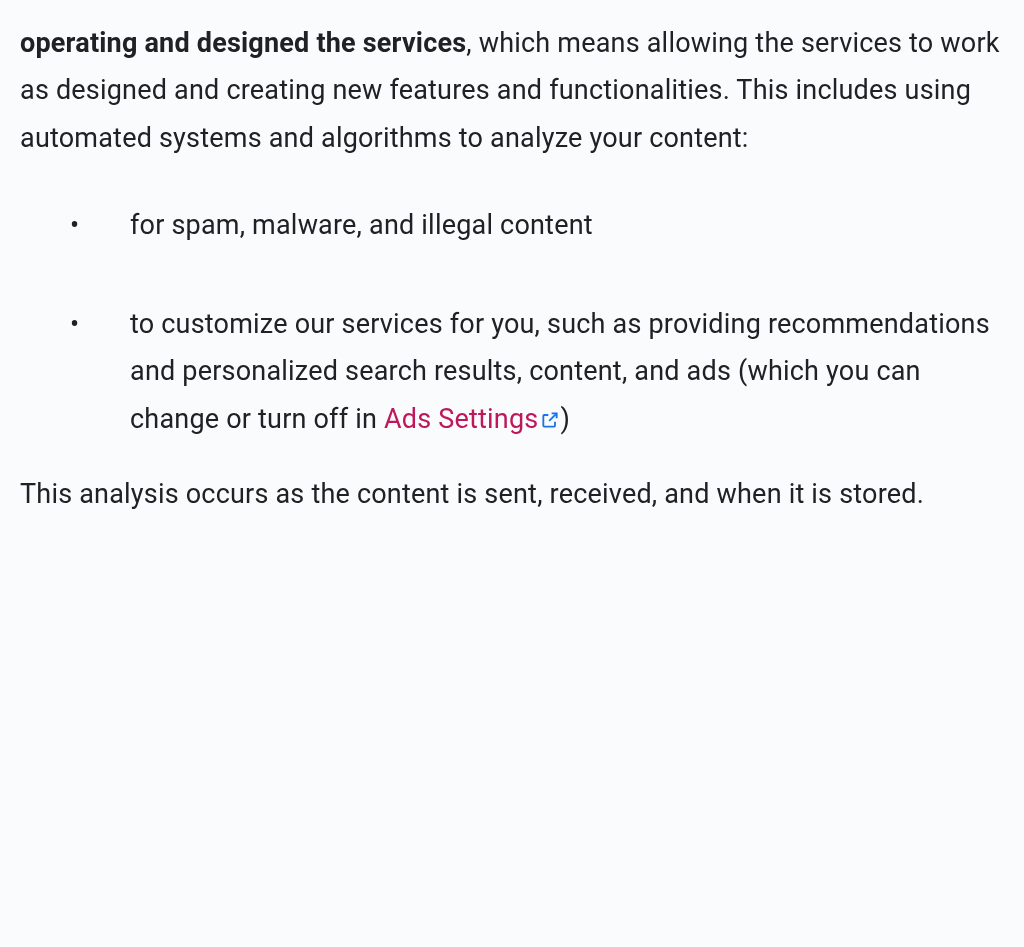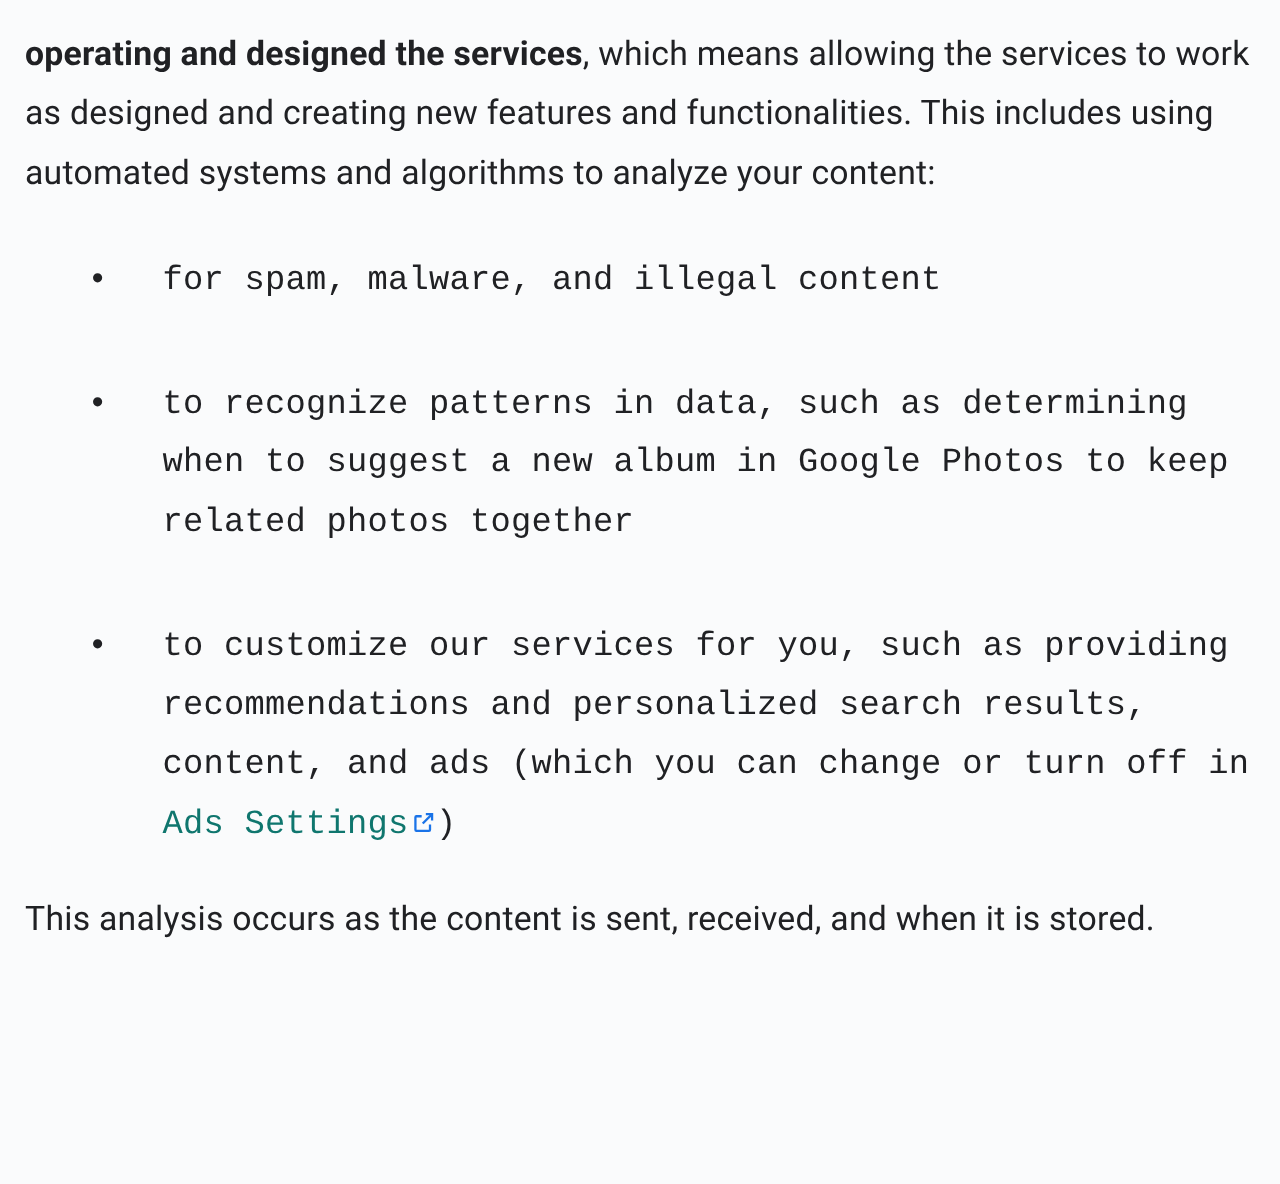--- a/index.html
+++ b/index.html
@@ -19,36 +19,35 @@
     }
     .bold {
       font-weight: 700;
     }
     .intro-paragraph {
       margin-bottom: 40px;
     }
     ul {
       list-style: none;
       padding-left: 40px;
-      font-family: Liberation Mono, monospace;
     }
     li {
       position: relative;
       padding-left: 70px;
       margin-bottom: 52px;
     }
     li::before {
       content: "•";
       position: absolute;
       left: 10px;
       top: 0;
       font-size: 27px;
     }
     .link {
-      color: #0f766e;
+      color: #be185d;
       text-decoration: none;
       cursor: pointer;
     }
     .external-icon {
       display: inline-block;
       font-size: 22px;
       vertical-align: baseline;
       margin-left: 2px;
     }
     .outro-paragraph {
@@ -60,23 +59,20 @@
 
 <p class="intro-paragraph">
   <span class="bold">operating and designed the services</span><span>, which means allowing the services to work as designed and creating new features and functionalities. This includes using automated systems and algorithms to analyze your content:</span>
 </p>
 
 <ul>
   <li>
     <span>for spam, malware, and illegal content</span>
   </li>
   <li>
-    <span>to recognize patterns in data, such as determining when to suggest a new album in Google Photos to keep related photos together</span>
-  </li>
-  <li>
     <span>to customize our services for you, such as providing recommendations and personalized search results, content, and ads (which you can change or turn off in </span><a class="link"><span>Ads Settings</span><span class="external-icon"><svg width="20" height="20" viewBox="0 0 24 24" fill="none" stroke="#1a73e8" stroke-width="2.2" style="vertical-align:-2px;">
             <path d="M14 4h6v6"></path>
             <path d="M20 4l-9 9"></path>
             <path d="M18 14v5a1 1 0 0 1-1 1H5a1 1 0 0 1-1-1V7a1 1 0 0 1 1-1h5"></path>
           </svg></span></a><span>)</span>
   </li>
 </ul>
 
 <p class="outro-paragraph">This analysis occurs as the content is sent, received, and when it is stored.</p>
 

